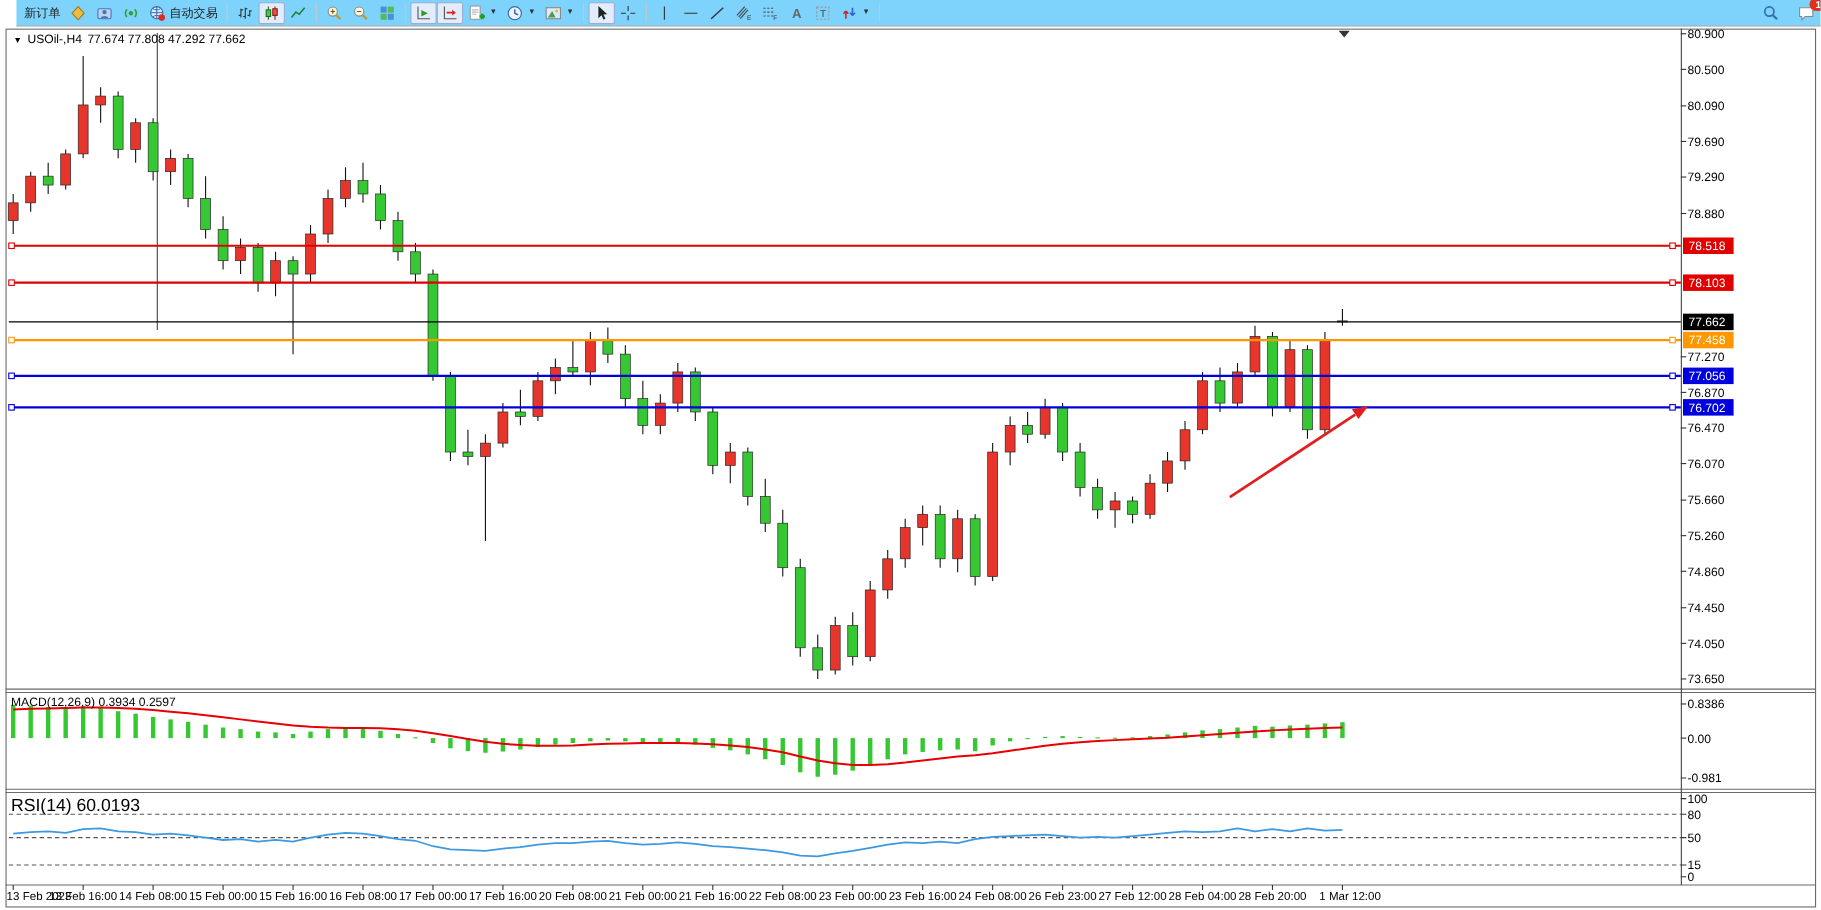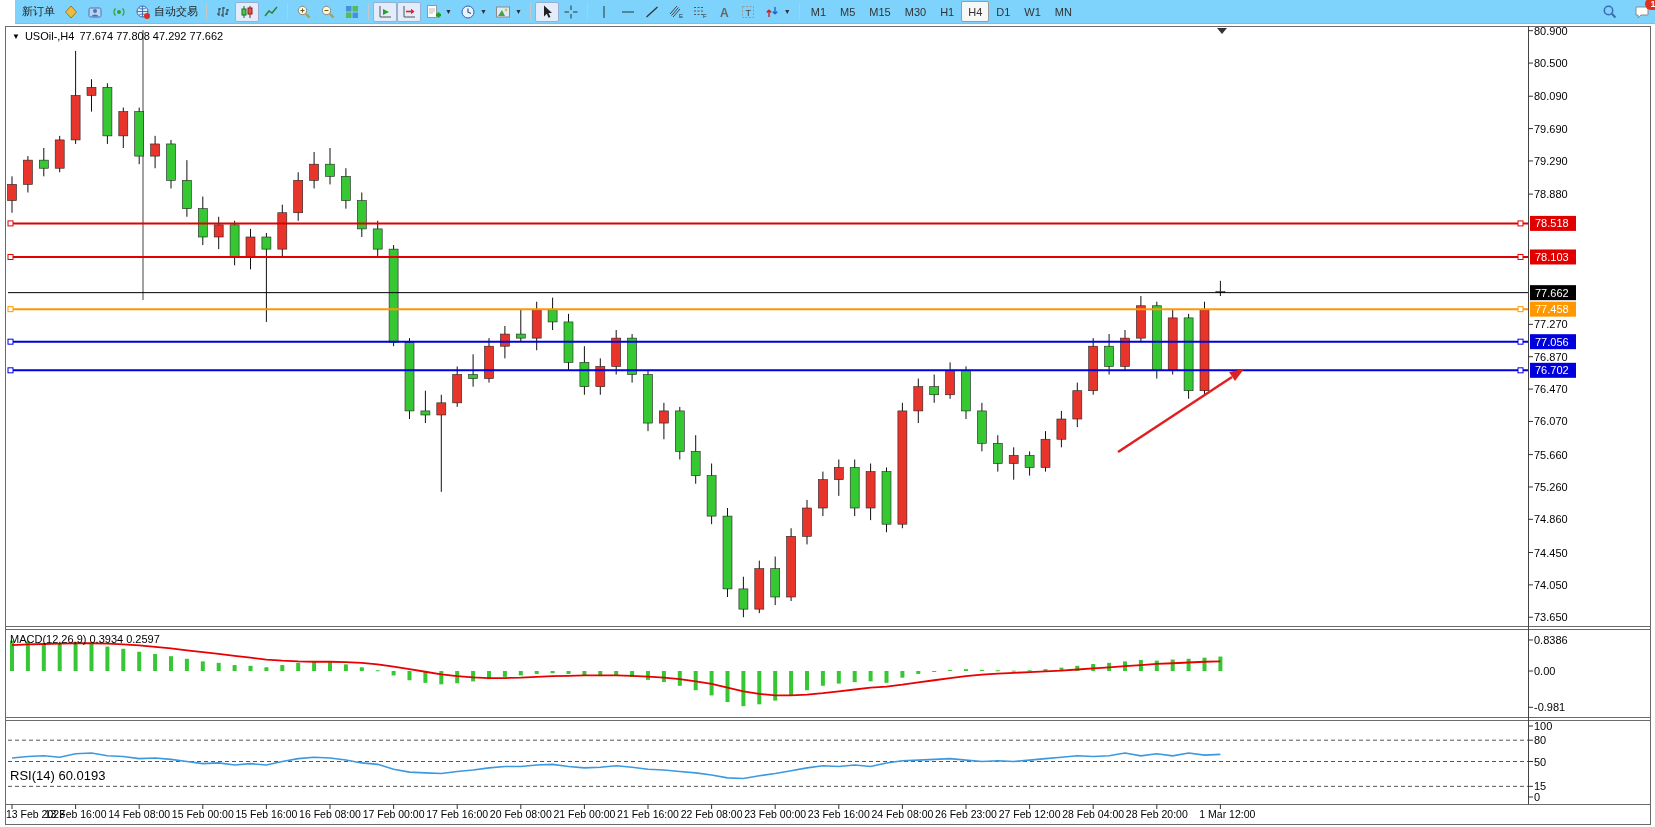--- a/index.html
+++ b/index.html
@@ -21,21 +21,21 @@
   #right-icons{margin-left:auto;display:flex;align-items:center;gap:8px;padding-right:12px;}
   #chat-wrap{position:relative;}
   #chat-badge{position:absolute;top:-5px;right:-7px;background:#e03020;color:#fff;
               border-radius:8px;font-size:9px;min-width:12px;height:12px;line-height:12px;
               text-align:center;padding:0 2px;font-weight:bold;}
   
   #chart-title{position:absolute;left:12px;top:30px;font-size:11px;color:#000;z-index:3;
                display:flex;align-items:center;gap:5px;}
   #sym-dd{font-size:8px;color:#000;}
   #macd-label{position:absolute;left:10px;top:633px;font-size:11px;color:#000;z-index:3;}
-  #rsi-label{position:absolute;left:10px;top:768px;font-size:13px;color:#000;z-index:3;}
+  #rsi-label{position:absolute;left:10px;top:724px;font-size:16px;color:#000;z-index:3;}
   #cv{position:absolute;left:0;top:0;z-index:1;}
   svg text{font-family:"Liberation Sans",sans-serif;}
 </style>
 </head>
 <body>
 
 <div id="toolbar">
   <div class="tbtn">
     <span>新订单</span>
   </div>
@@ -195,31 +195,20 @@
       </svg>
   </div>
   <div class="tbtn">
     <svg width="16" height="16" viewBox="0 0 16 16">
         <path d="M5 13 V6 M5 6 l-2.2 2.5 M5 6 l2.2 2.5" stroke="#c22" fill="none" stroke-width="1.4"></path>
         <path d="M11 3 V10 M11 10 l-2.2 -2.5 M11 10 l2.2 -2.5" stroke="#26c" fill="none" stroke-width="1.4"></path>
       </svg>
     <span class="caret">▼</span>
   </div>
   <div class="tsep"></div>
-  <div id="tf-group" style="display: flex;">
-      <div class="tf-btn">M1</div>
-      <div class="tf-btn">M5</div>
-      <div class="tf-btn">M15</div>
-      <div class="tf-btn">M30</div>
-      <div class="tf-btn">H1</div>
-      <div class="tf-btn pressed">H4</div>
-      <div class="tf-btn">D1</div>
-      <div class="tf-btn">W1</div>
-      <div class="tf-btn">MN</div>
-    </div>
   <div id="right-icons">
     <div class="tbtn">
       <svg width="16" height="16" viewBox="0 0 16 16">
           <circle cx="6.5" cy="6.5" r="4.2" fill="none" stroke="#3a6ab0" stroke-width="1.5"></circle>
           <line x1="9.8" y1="9.8" x2="13.5" y2="13.5" stroke="#3a6ab0" stroke-width="2"></line>
         </svg>
     </div>
     <div id="chat-wrap" class="tbtn">
       <svg width="17" height="16" viewBox="0 0 17 16">
           <path d="M2 3 h12 v8 h-7 l-3 3 v-3 h-2 Z" fill="#fff" stroke="#8a8a8a"></path>

